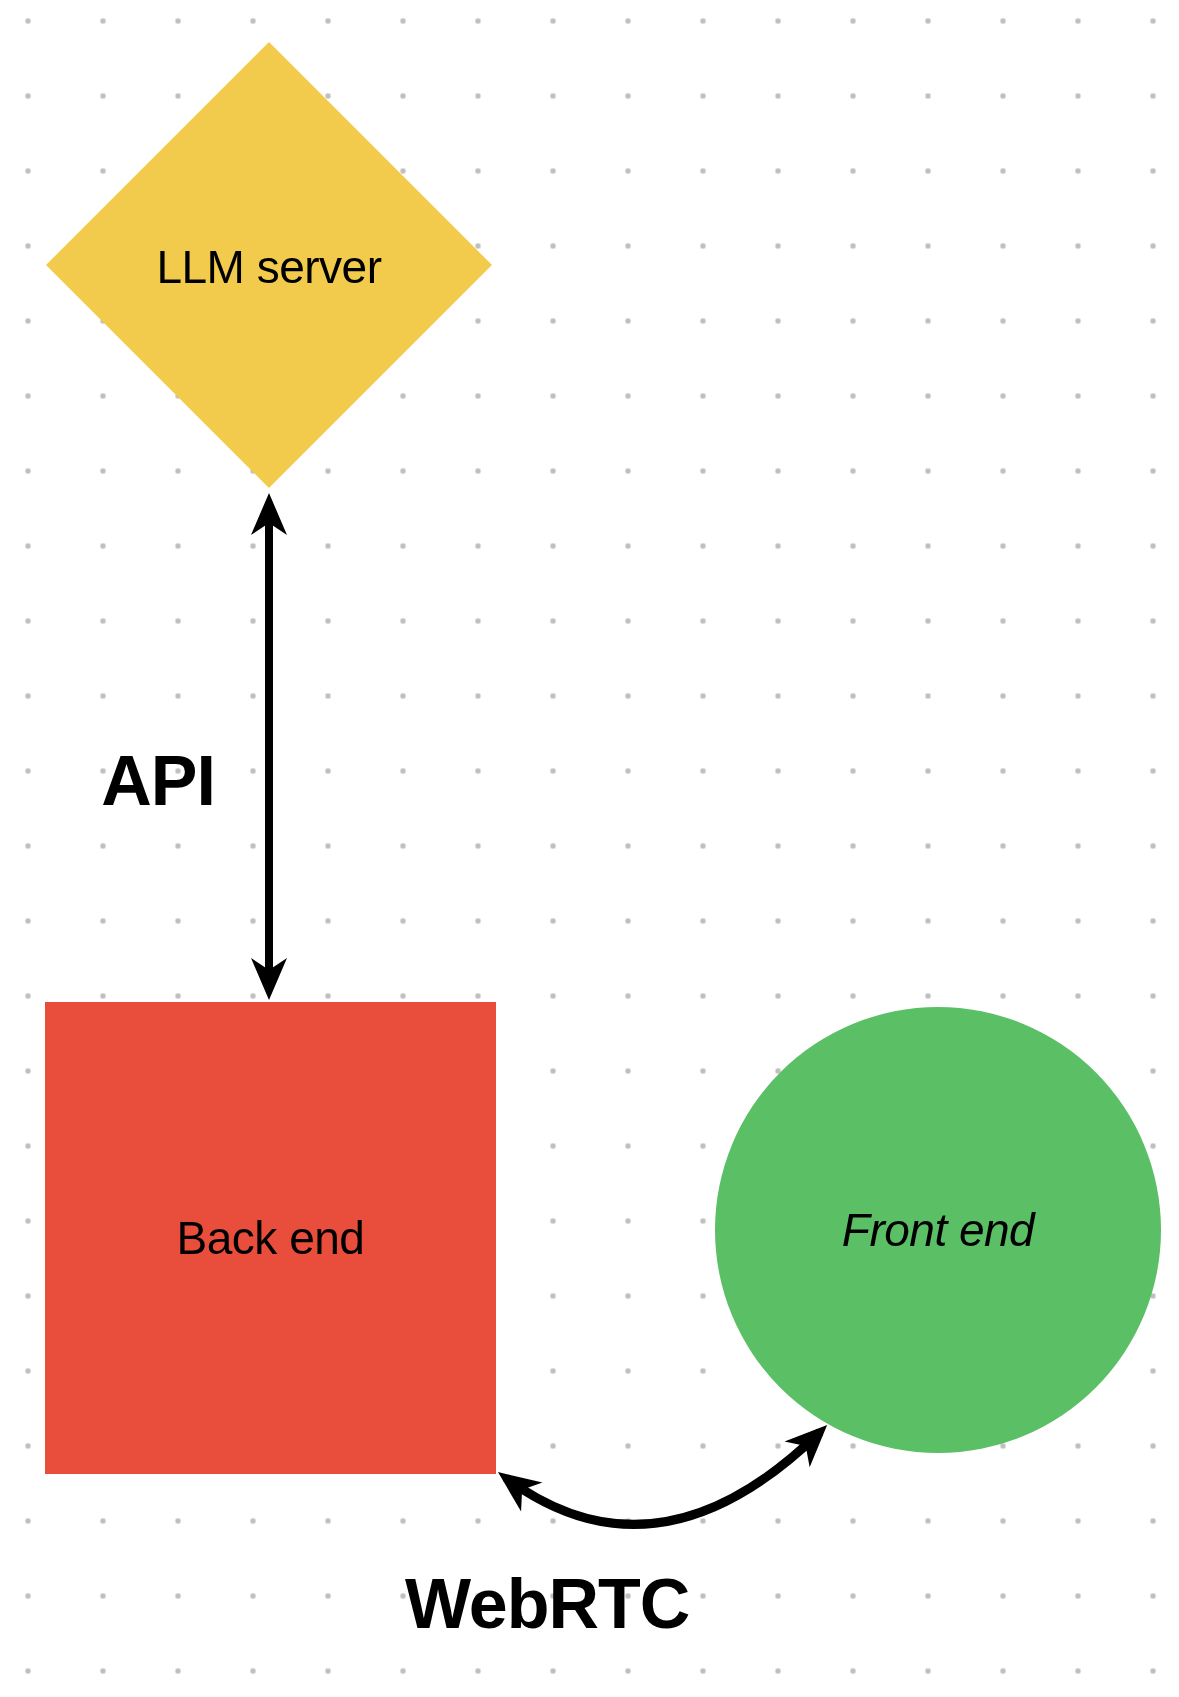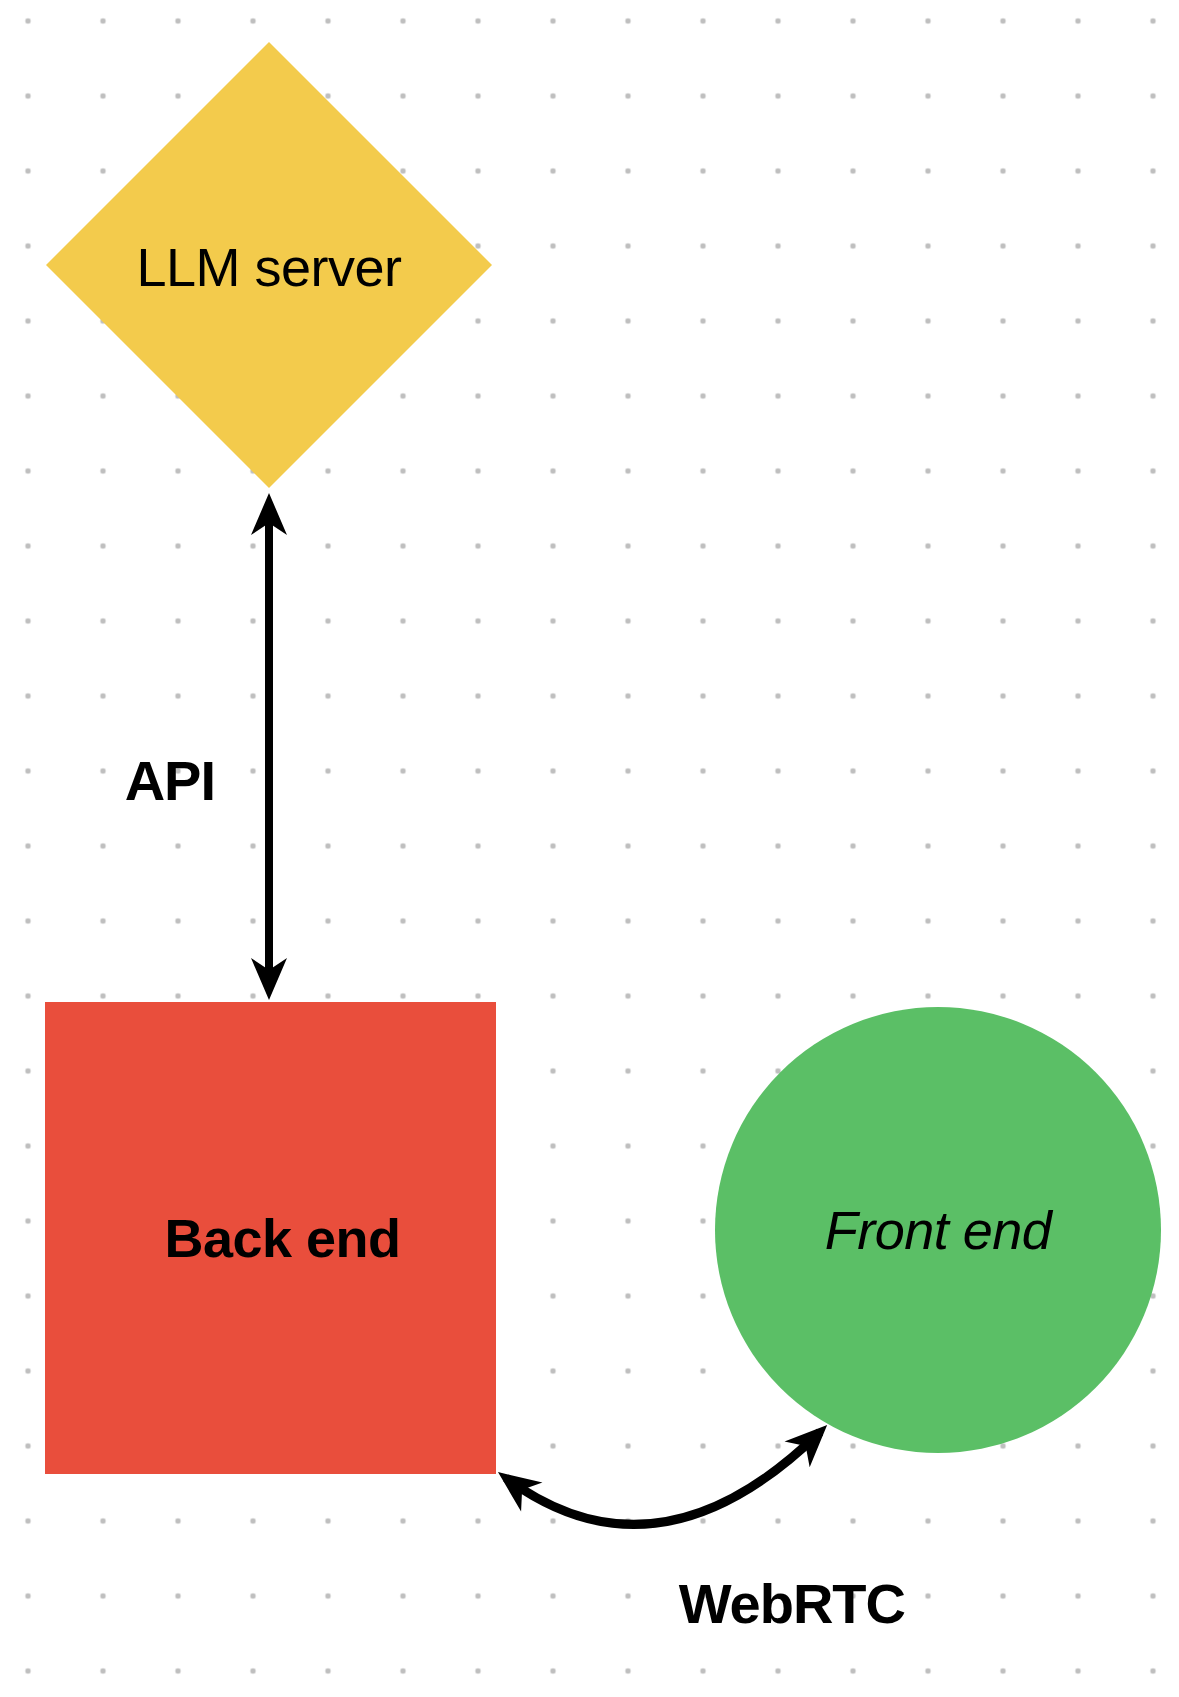--- a/index.html
+++ b/index.html
@@ -26,40 +26,40 @@
     width: 1179px;
     height: 1697px;
     display: block;
   }
   .node-label {
     position: absolute;
     display: flex;
     align-items: center;
     justify-content: center;
     color: #000000;
-    font-size: 54px;
+    font-size: 46px;
     font-weight: 400;
     letter-spacing: -0.5px;
     white-space: nowrap;
     pointer-events: none;
   }
   .label-llm   { left: 46px;  top: 44px;   width: 446px; height: 446px; }
-  .label-back  { left: 57px;  top: 1002px; width: 451px; height: 472px; font-weight: bold; }
+  .label-back  { left: 45px;  top: 1002px; width: 451px; height: 472px; }
   .label-front { left: 715px; top: 1007px; width: 446px; height: 446px; font-style: italic; }
   .edge-label {
     position: absolute;
     color: #000000;
-    font-size: 56px;
+    font-size: 70px;
     font-weight: 700;
     line-height: 70px;
     letter-spacing: -1px;
     white-space: nowrap;
   }
   .label-api    { left: 60px;  top: 746px;  width: 155px; text-align: right; }
-  .label-webrtc { left: 405px; top: 1569px; width: 500px; text-align: right; }
+  .label-webrtc { left: 405px; top: 1569px; width: 500px; text-align: left; }
 </style>
 </head>
 <body>
 
 <div class="stage">
 
   <svg class="diagram-svg" viewBox="0 0 1179 1697" xmlns="http://www.w3.org/2000/svg">
     <defs>
       <marker id="head-end" viewBox="0 0 46 40" refX="34" refY="20" markerWidth="46" markerHeight="40" markerUnits="userSpaceOnUse" orient="auto">
         <path d="M44,20 L2,2 L14,20 L2,38 Z" fill="#000000"></path>

